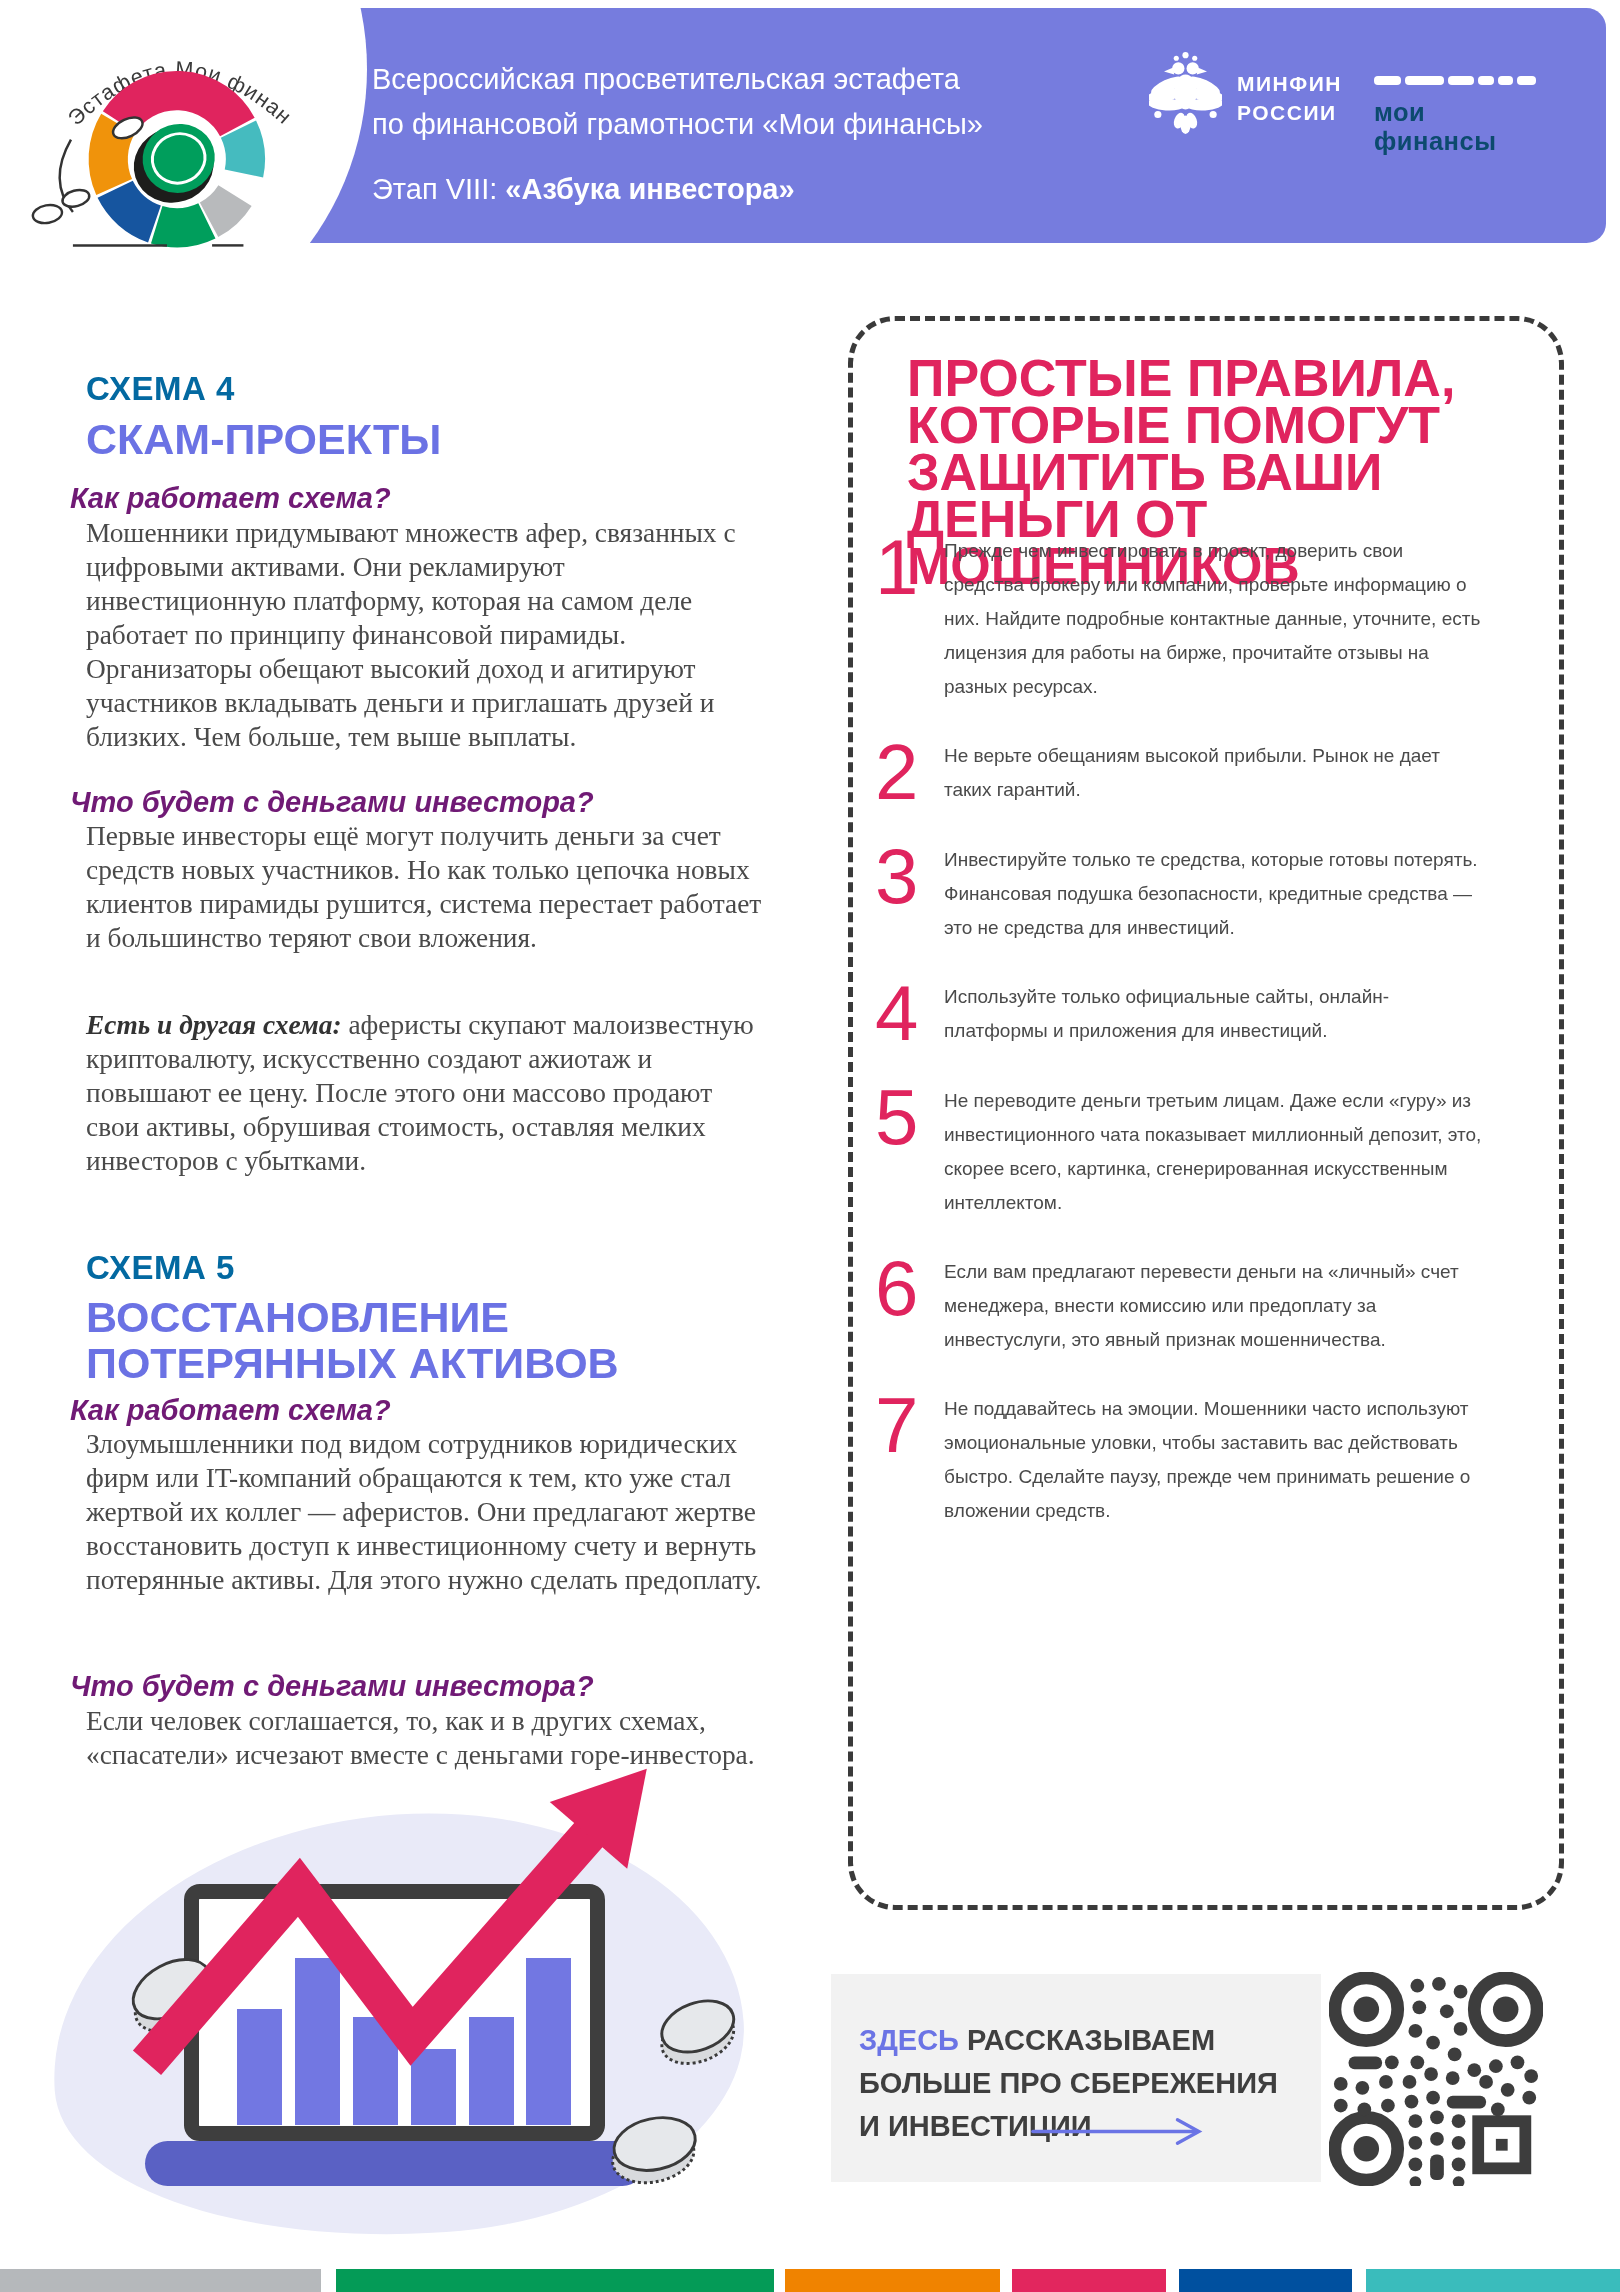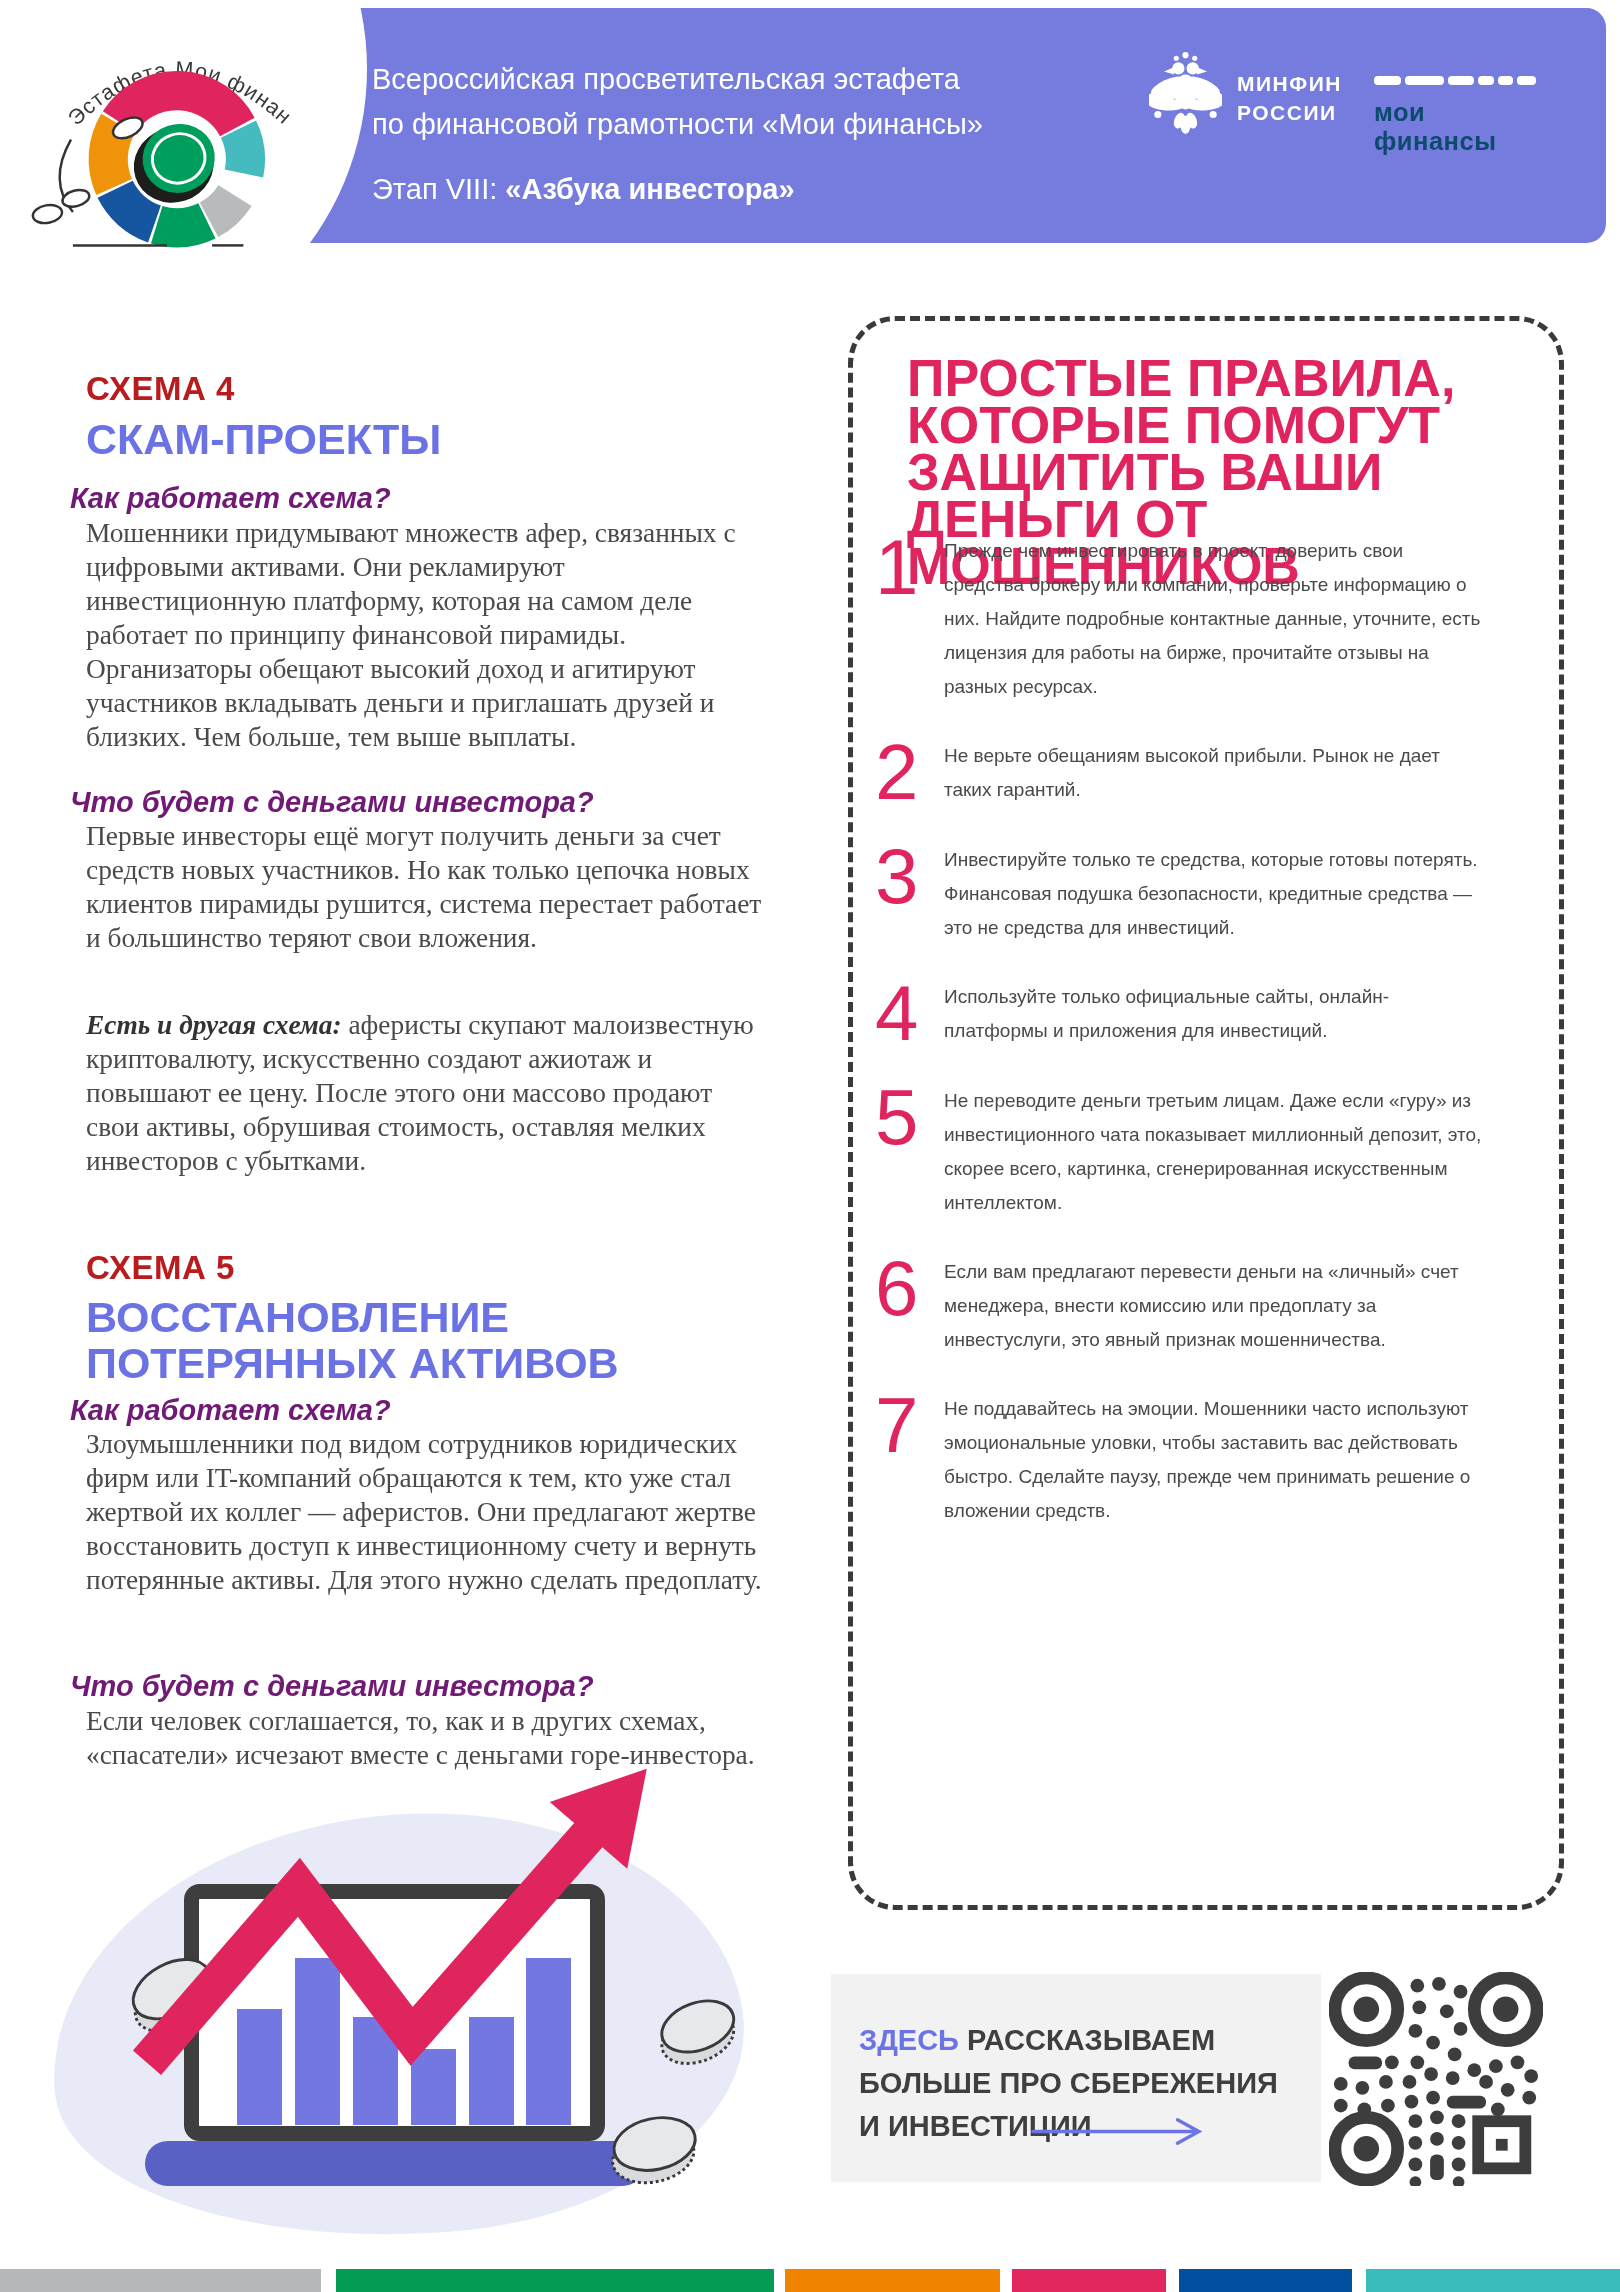--- a/index.html
+++ b/index.html
@@ -13,21 +13,21 @@
   .band-title{position:absolute;left:372px;top:57px;color:#fff;font-size:29px;line-height:45px;font-weight:400;}
   .band-stage{position:absolute;left:372px;top:173px;color:#fff;font-size:29px;font-weight:400;}
   .band-stage b{font-weight:700;}
   .minfin-text{position:absolute;left:1237px;top:69px;color:#fff;font-size:21px;line-height:29px;font-weight:700;letter-spacing:1.5px;}
   .mf-logo{position:absolute;left:1374px;top:76px;width:163px;}
   .mf-bar{display:flex;gap:3.9px;align-items:center;}
   .mf-bar span{height:8.8px;background:#fff;border-radius:3.9px;display:block;}
   .mf-label{color:#0c4a6e;font-size:25.5px;font-weight:700;margin-top:13.7px;letter-spacing:0.5px;}
 
   
-  .kicker{position:absolute;left:86px;font-size:33px;font-weight:700;color:#b91c1c;letter-spacing:0.5px;}
+  .kicker{position:absolute;left:86px;font-size:33px;font-weight:700;color:#0369a1;letter-spacing:0.5px;}
   .col-title{position:absolute;left:86px;font-size:43px;line-height:46px;font-weight:700;color:#6B72E4;}
   .runin{position:absolute;left:70px;font-size:29px;font-weight:700;font-style:italic;color:#701a75;}
   .body{position:absolute;left:86px;width:676px;font-size:27.4px;line-height:34px;color:#4A4A4A;margin:0;font-family:Liberation Serif, serif;}
   .runin-inline{font-weight:700;font-style:italic;color:#333333;}
 
   
   .rules-box{position:absolute;left:848px;top:316px;width:716px;height:1594px;border:5.9px dashed #3A3A3A;border-radius:47px;box-sizing:border-box;}
   .rules-title{position:absolute;left:907px;top:355px;width:608px;font-size:52px;line-height:47px;font-weight:700;}
   .rules-list{position:absolute;left:875px;top:532px;width:627px;display:flex;flex-direction:column;gap:33px;}
   .rule{display:flex;align-items:flex-start;}

